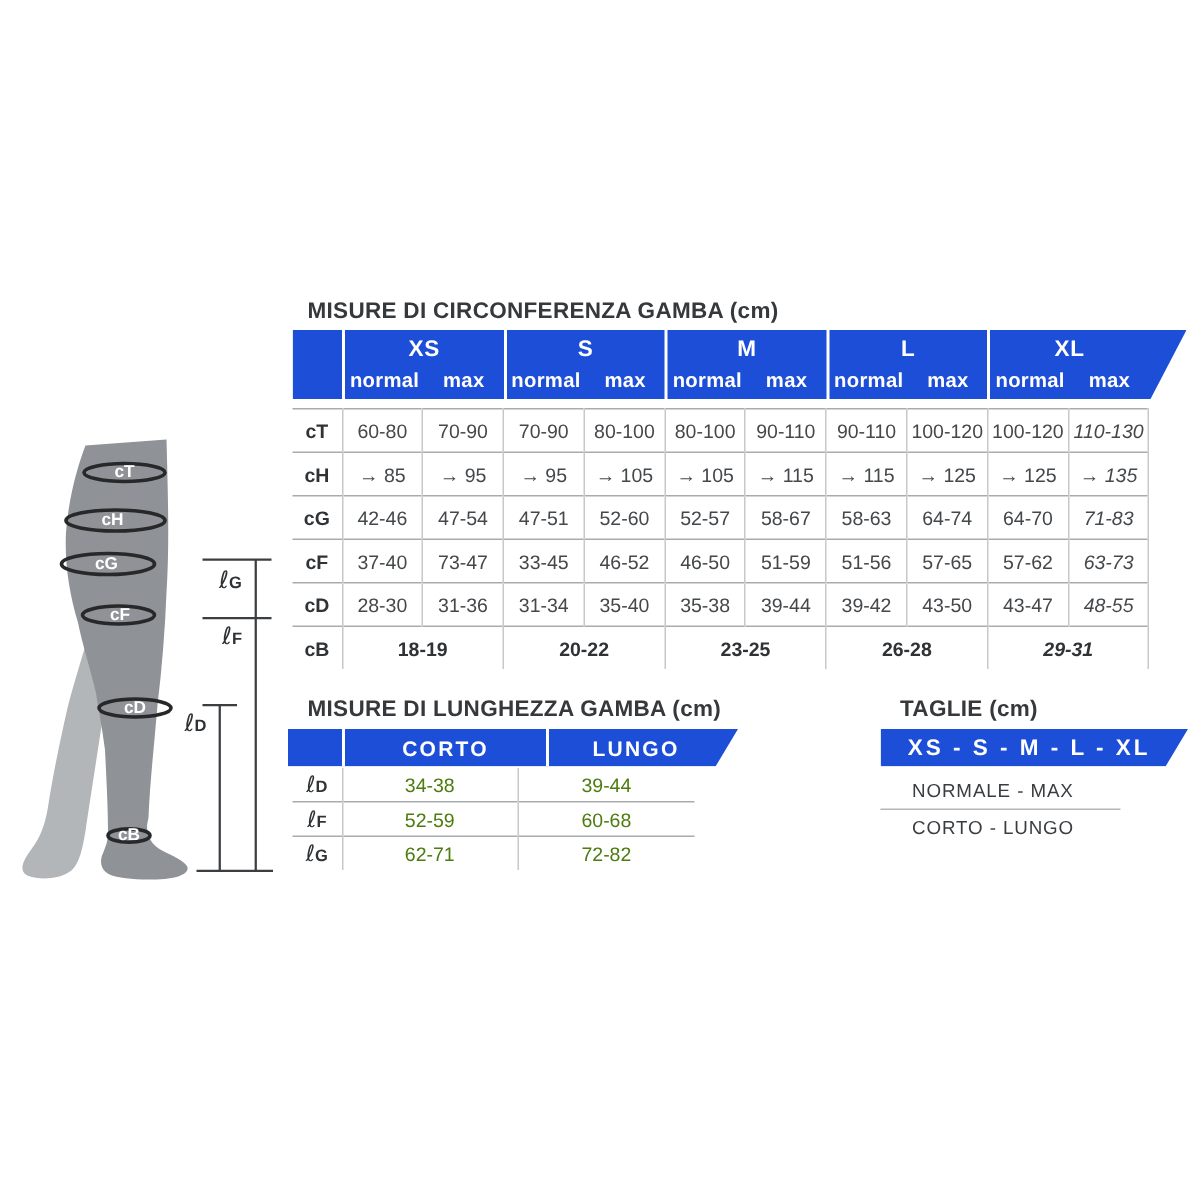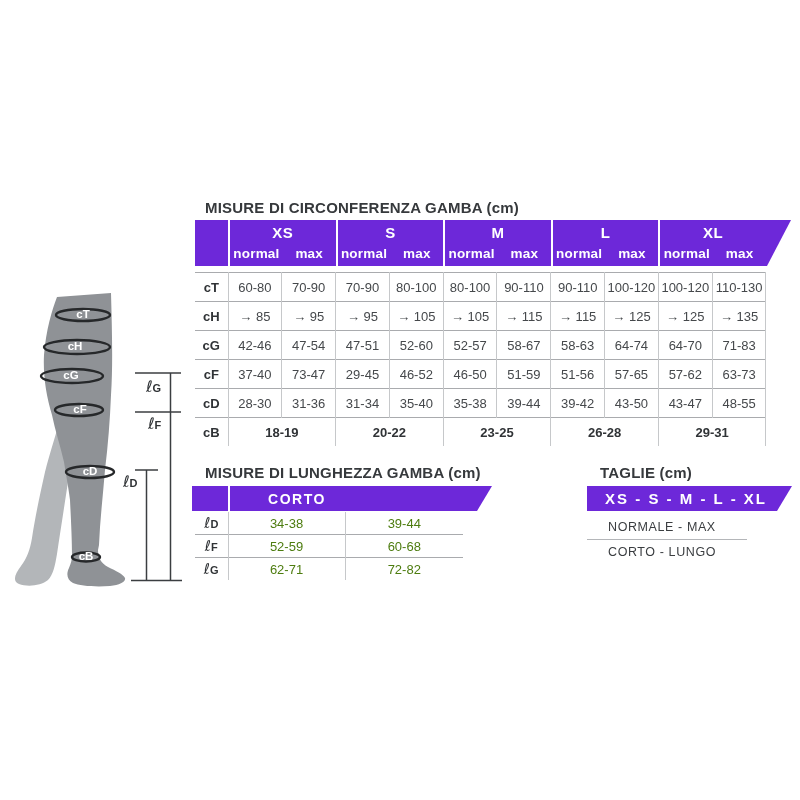--- a/index.html
+++ b/index.html
@@ -10,21 +10,21 @@
   }
   .title {
     position:absolute; font-weight:700; font-size:15px; color:#36393c;
     letter-spacing:0.2px; white-space:nowrap;
   }
   #circ-title { left:205px; top:199px; }
   #len-title  { left:205px; top:464px; }
   #taglie-title { left:600px; top:464px; }
 
   
-  .band { position:absolute; background:#6d28d9; }
+  .band { position:absolute; background:#1d4ed8; }
   #circ-band {
     left:195px; top:220px; width:596px; height:46px; display:flex;
     clip-path:polygon(0 0, 100% 0, calc(100% - 24px) 100%, 0 100%);
   }
   .band-spacer { width:33px; flex:none; }
   .size-group {
     width:107.6px; flex:none; border-left:2px solid #ffffff;
     box-sizing:border-box; display:flex; flex-direction:column;
     color:#ffffff; font-weight:700;
   }
@@ -35,21 +35,21 @@
   
   #circ-table-wrap { position:absolute; left:195px; top:272px; }
   table { border-collapse:collapse; table-layout:fixed; }
   .circ-table { width:571px; }
   .circ-table tr { border-top:1px solid #a9abae; }
   .circ-table th, .circ-table td {
     height:28px; padding:0; text-align:center; vertical-align:middle; font-size:13px;
   }
   .circ-table th { font-weight:700; color:#303336; }
   .circ-table td { border-left:1px solid #c6c8ca; color:#45484b; font-weight:400; }
-  .circ-table td.last { border-right:1px solid #c6c8ca; }
+  .circ-table td.last { border-right:1px solid #c6c8ca;font-style:italic; }
   .circ-table tr.span-row td { font-weight:700; color:#303336; }
 
   
   #len-band {
     left:192px; top:486px; width:300px; height:25px; display:flex;
     clip-path:polygon(0 0, 100% 0, calc(100% - 15px) 100%, 0 100%);
   }
   .len-spacer { width:36px; flex:none; }
   .len-col {
     flex:none; border-left:2px solid #ffffff; box-sizing:border-box;
@@ -243,21 +243,21 @@
         <td>58-67</td>
         <td>58-63</td>
         <td>64-74</td>
         <td>64-70</td>
         <td class="last">71-83</td>
       </tr>
       <tr>
         <th>cF</th>
         <td>37-40</td>
         <td>73-47</td>
-        <td>29-45</td>
+        <td>33-45</td>
         <td>46-52</td>
         <td>46-50</td>
         <td>51-59</td>
         <td>51-56</td>
         <td>57-65</td>
         <td>57-62</td>
         <td class="last">63-73</td>
       </tr>
       <tr>
         <th>cD</th>
@@ -282,20 +282,21 @@
       </tr>
     </tbody>
   </table>
 </div>
 
 <div class="title" id="len-title">MISURE DI LUNGHEZZA GAMBA (cm)</div>
 
 <div class="band" id="len-band">
   <div class="len-spacer"></div>
   <div class="len-col corto">CORTO</div>
+  <div class="len-col lungo">LUNGO</div>
 </div>
 
 <div id="len-table-wrap">
   <table class="len-table">
     <colgroup>
         <col style="width:33px">
         <col style="width:117px">
         <col style="width:118px">
       </colgroup>
     <tbody>

